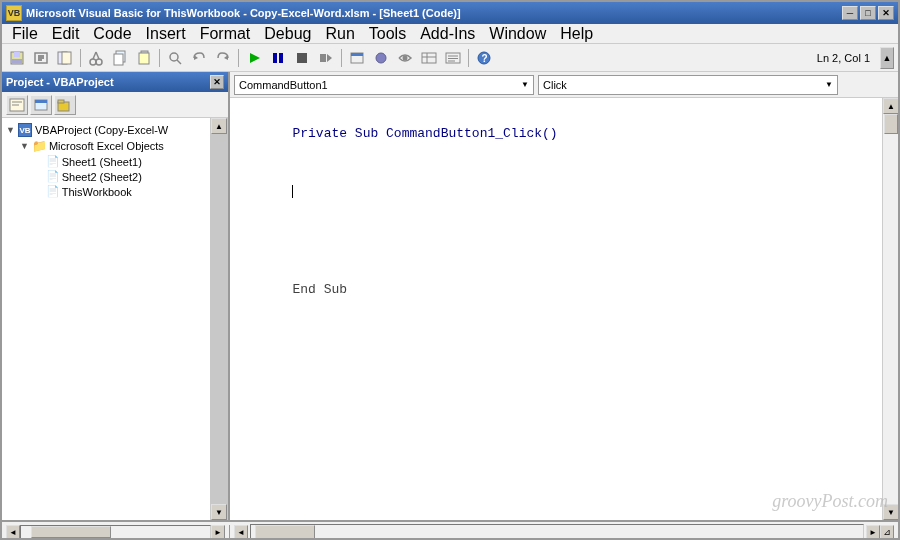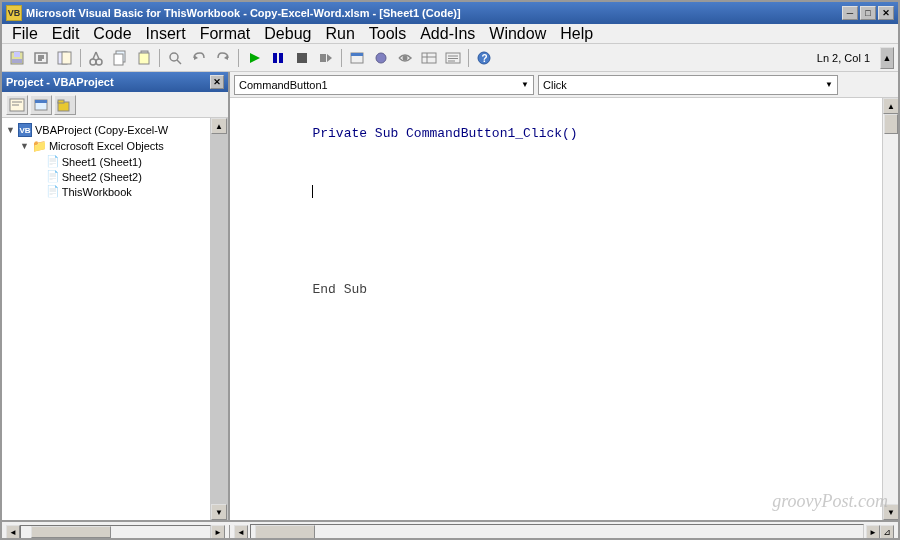--- a/index.html
+++ b/index.html
@@ -267,21 +267,21 @@
       margin-left: 4px;
     }
     .code-editor {
       flex: 1;
       display: flex;
       overflow: hidden;
       position: relative;
     }
     .code-content {
       flex: 1;
-      padding: 6px 20px;
+      padding: 6px 0;
       font-family: 'Courier New', monospace;
       font-size: 13px;
       color: #000080;
       background: white;
       overflow: hidden;
       white-space: pre;
       line-height: 1.5;
     }
     .code-scrollbar-v {
       width: 16px;

